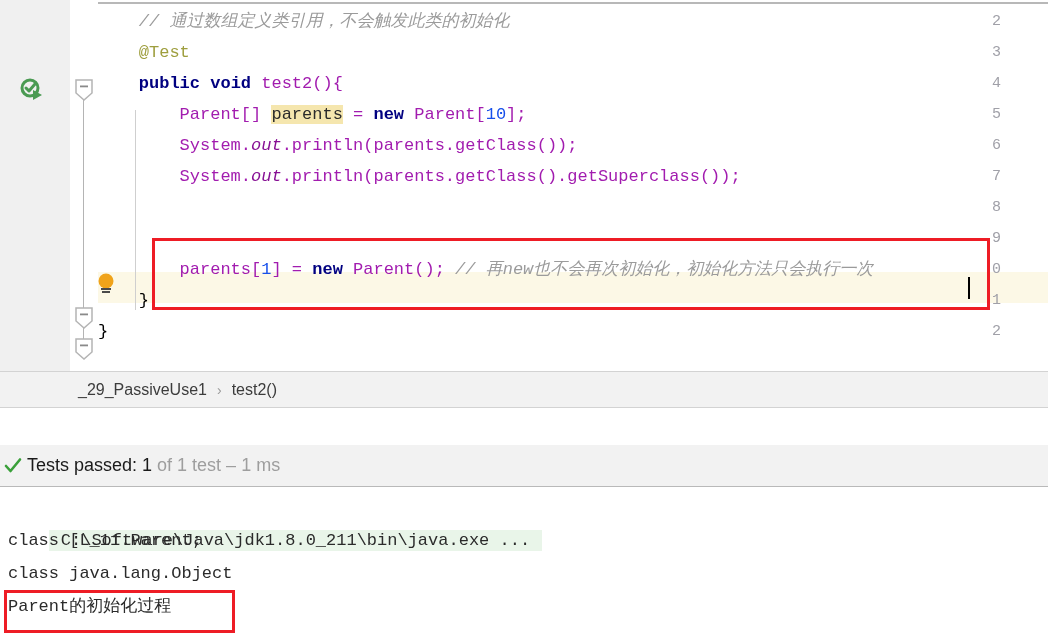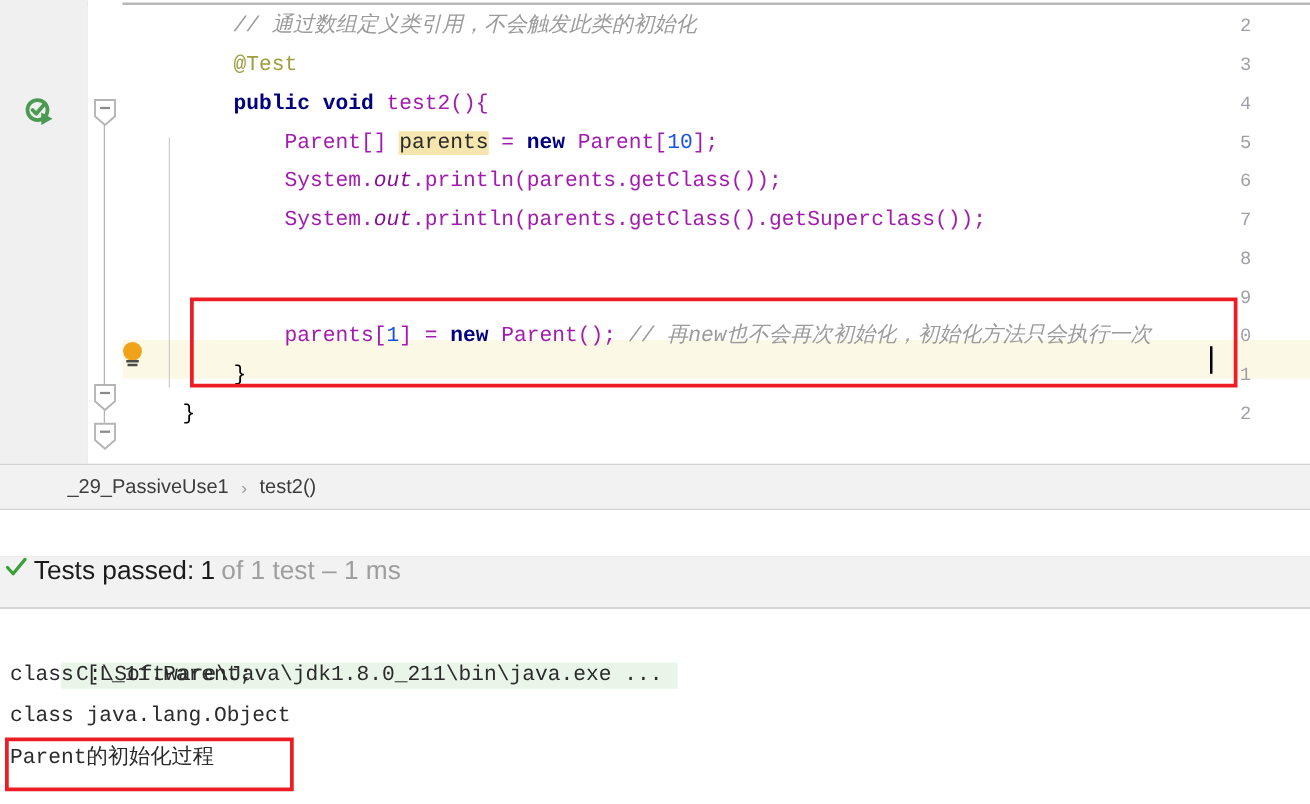--- a/index.html
+++ b/index.html
@@ -92,21 +92,20 @@
     font-family: "Liberation Mono", monospace;
     font-size: 17px;
     white-space: pre;
   }
   .cl {
     position: absolute;
     left: 0;
     height: 31px;
     line-height: 31px;
     white-space: pre;
-    margin-left: 48px;
   }
   
   .caretline {
     position: absolute;
     left: 0;
     width: 1048px;
     height: 31px;
     background: #fcf8e6;
   }
   
@@ -144,21 +143,21 @@
   
   #breadcrumb {
     position: absolute;
     left: 0; top: 371px;
     width: 1048px; height: 37px;
     background: #f2f2f2;
     border-top: 1px solid #d3d3d3;
     border-bottom: 1px solid #d3d3d3;
     display: flex;
     align-items: center;
-    padding-left: 54px;
+    padding-left: 78px;
     box-sizing: border-box;
     font-size: 16px;
     color: #3c3c3c;
   }
   #breadcrumb .bc-sep {
     margin: 0 10px;
     color: #9a9a9a;
     font-size: 14px;
   }
 
@@ -172,24 +171,24 @@
   }
 
   
   #teststatus {
     position: absolute;
     left: 0; top: 445px;
     width: 1048px; height: 42px;
     background: #f2f2f2;
     border-bottom: 1px solid #b9b9b9;
     display: flex;
-    align-items: flex-start;
+    align-items: center;
     padding-left: 4px;
     box-sizing: border-box;
-    font-size: 21px;
+    font-size: 18px;
   }
   .check-icon { width: 18px; height: 18px; margin-right: 5px; flex: none; }
   .ts-main { color: #1a1a1a; }
   .ts-count { color: #1a1a1a; margin-left: 5px; }
   .ts-dim { color: #9e9e9e; margin-left: 5px; }
 
   
   #console {
     position: absolute;
     left: 0; top: 487px;

